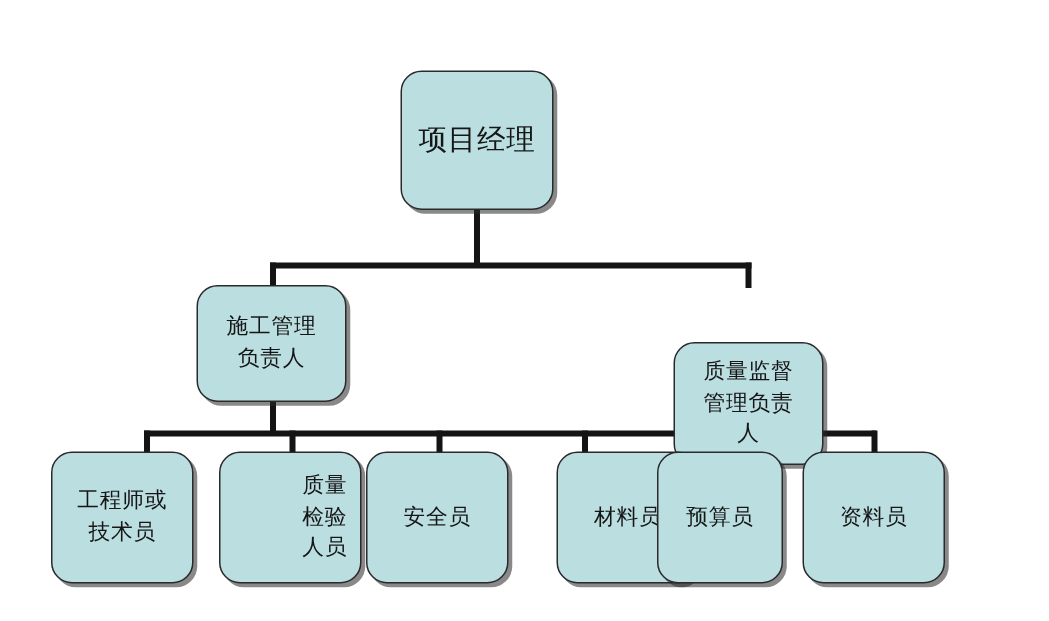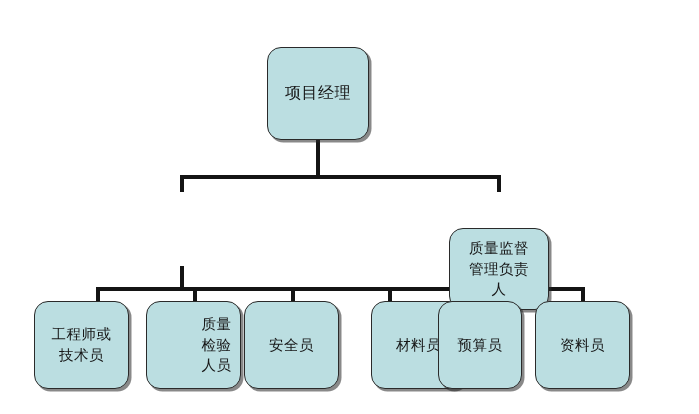--- a/index.html
+++ b/index.html
@@ -34,21 +34,21 @@
     width: 100%;
     text-align: center;
     color: #161616;
     font-size: 15px;
     line-height: 1.42;
     letter-spacing: 0.5px;
     white-space: pre-line;
     padding: 0 4px;
     box-sizing: border-box;
   }
-  .node.level-1 .node-label { font-size: 16px; }
+  .node.level-1 .node-label { font-size: 19px; }
   .node.level-2 .node-label { font-size: 14.5px; }
   .node.level-3 .node-label { font-size: 14.5px; }
 
   .conn {
     position: absolute;
     background: #141414;
     z-index: 1;
   }
   .conn.v { width: 4px; }
   .conn.h { height: 4px; }
@@ -71,20 +71,24 @@
   <div class="conn v" style="left:193px; top:287px; height:16px;"></div>
   <div class="conn v" style="left:291px; top:287px; height:16px;"></div>
   <div class="conn v" style="left:388px; top:287px; height:16px;"></div>
   <div class="conn v" style="left:485px; top:287px; height:16px;"></div>
   <div class="conn v" style="left:581px; top:287px; height:16px;"></div>
 
   <div class="node level-1" style="left:267px; top:47px; width:102px; height:93px;">
     <span class="node-label">项目经理</span>
   </div>
 
+  <div class="node level-2" style="left:131px; top:190px; width:100px; height:78px;">
+    <span class="node-label">施工管理
+负责人</span>
+  </div>
 
   <div class="node level-2" style="left:449px; top:188px; width:100px; height:82px;margin-top:40px;">
     <span class="node-label">质量监督
 管理负责
 人</span>
   </div>
 
   <div class="node level-3" style="left:34px; top:301px; width:95px; height:88px;">
     <span class="node-label">工程师或
 技术员</span>

